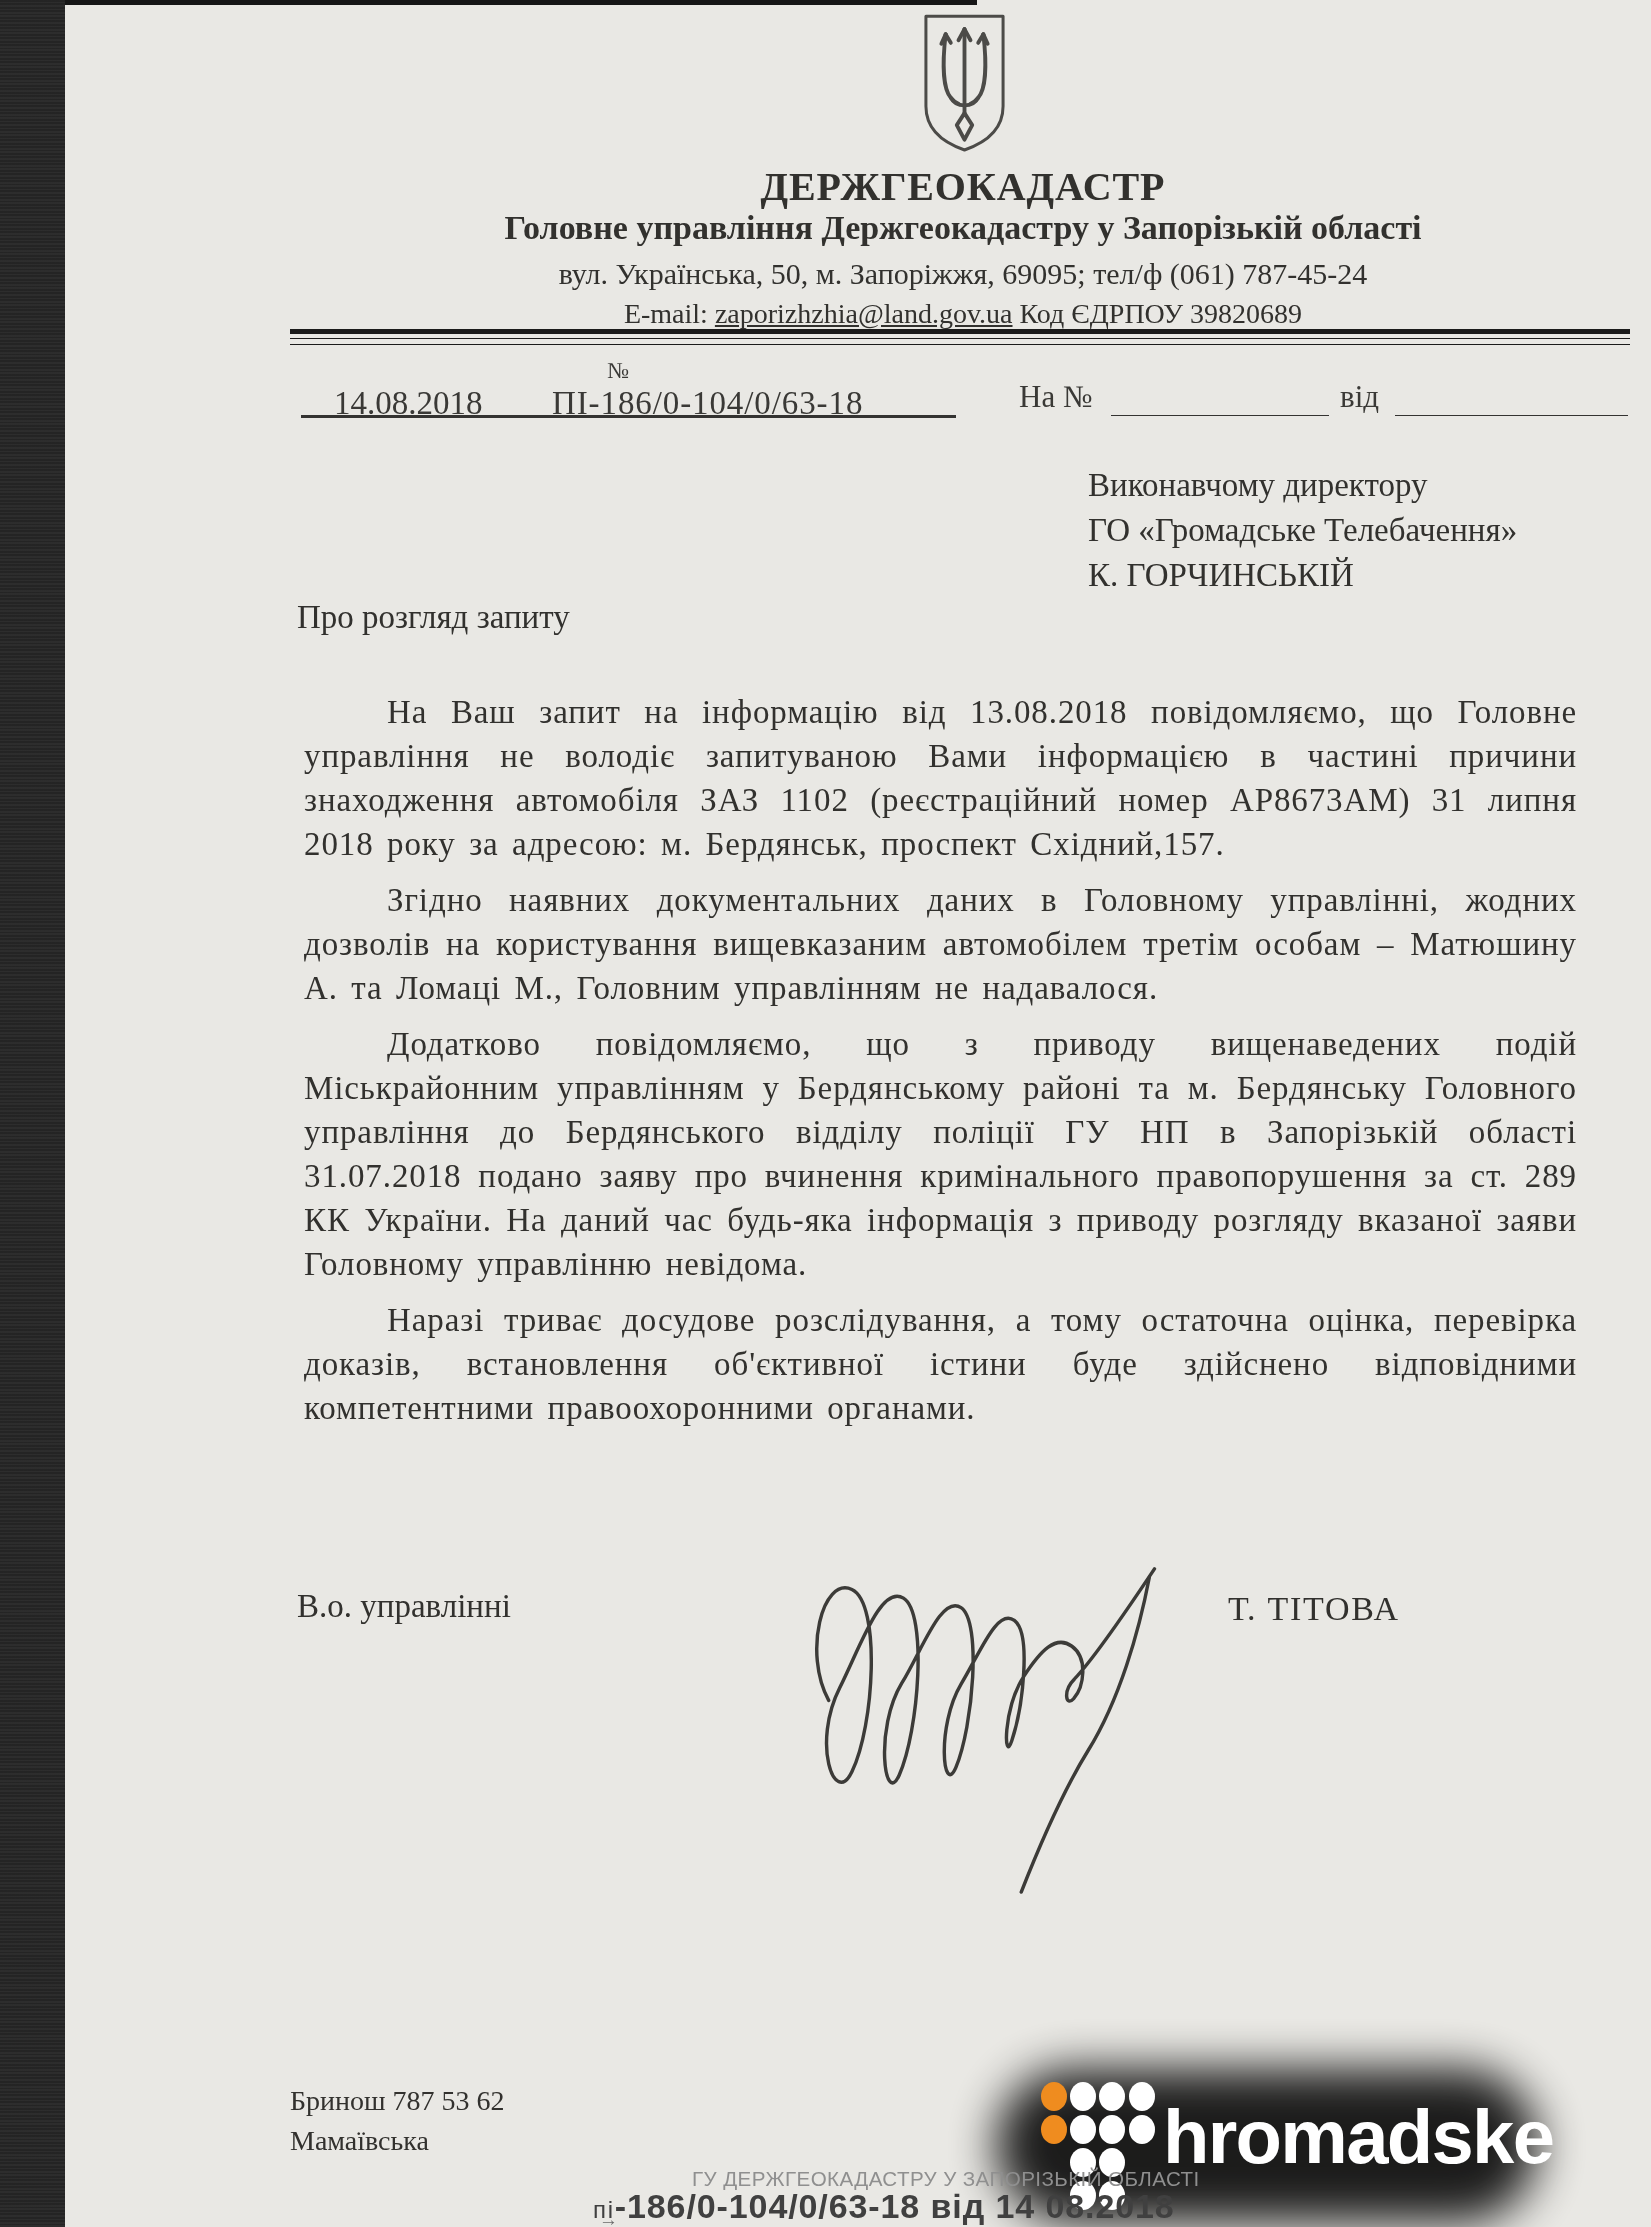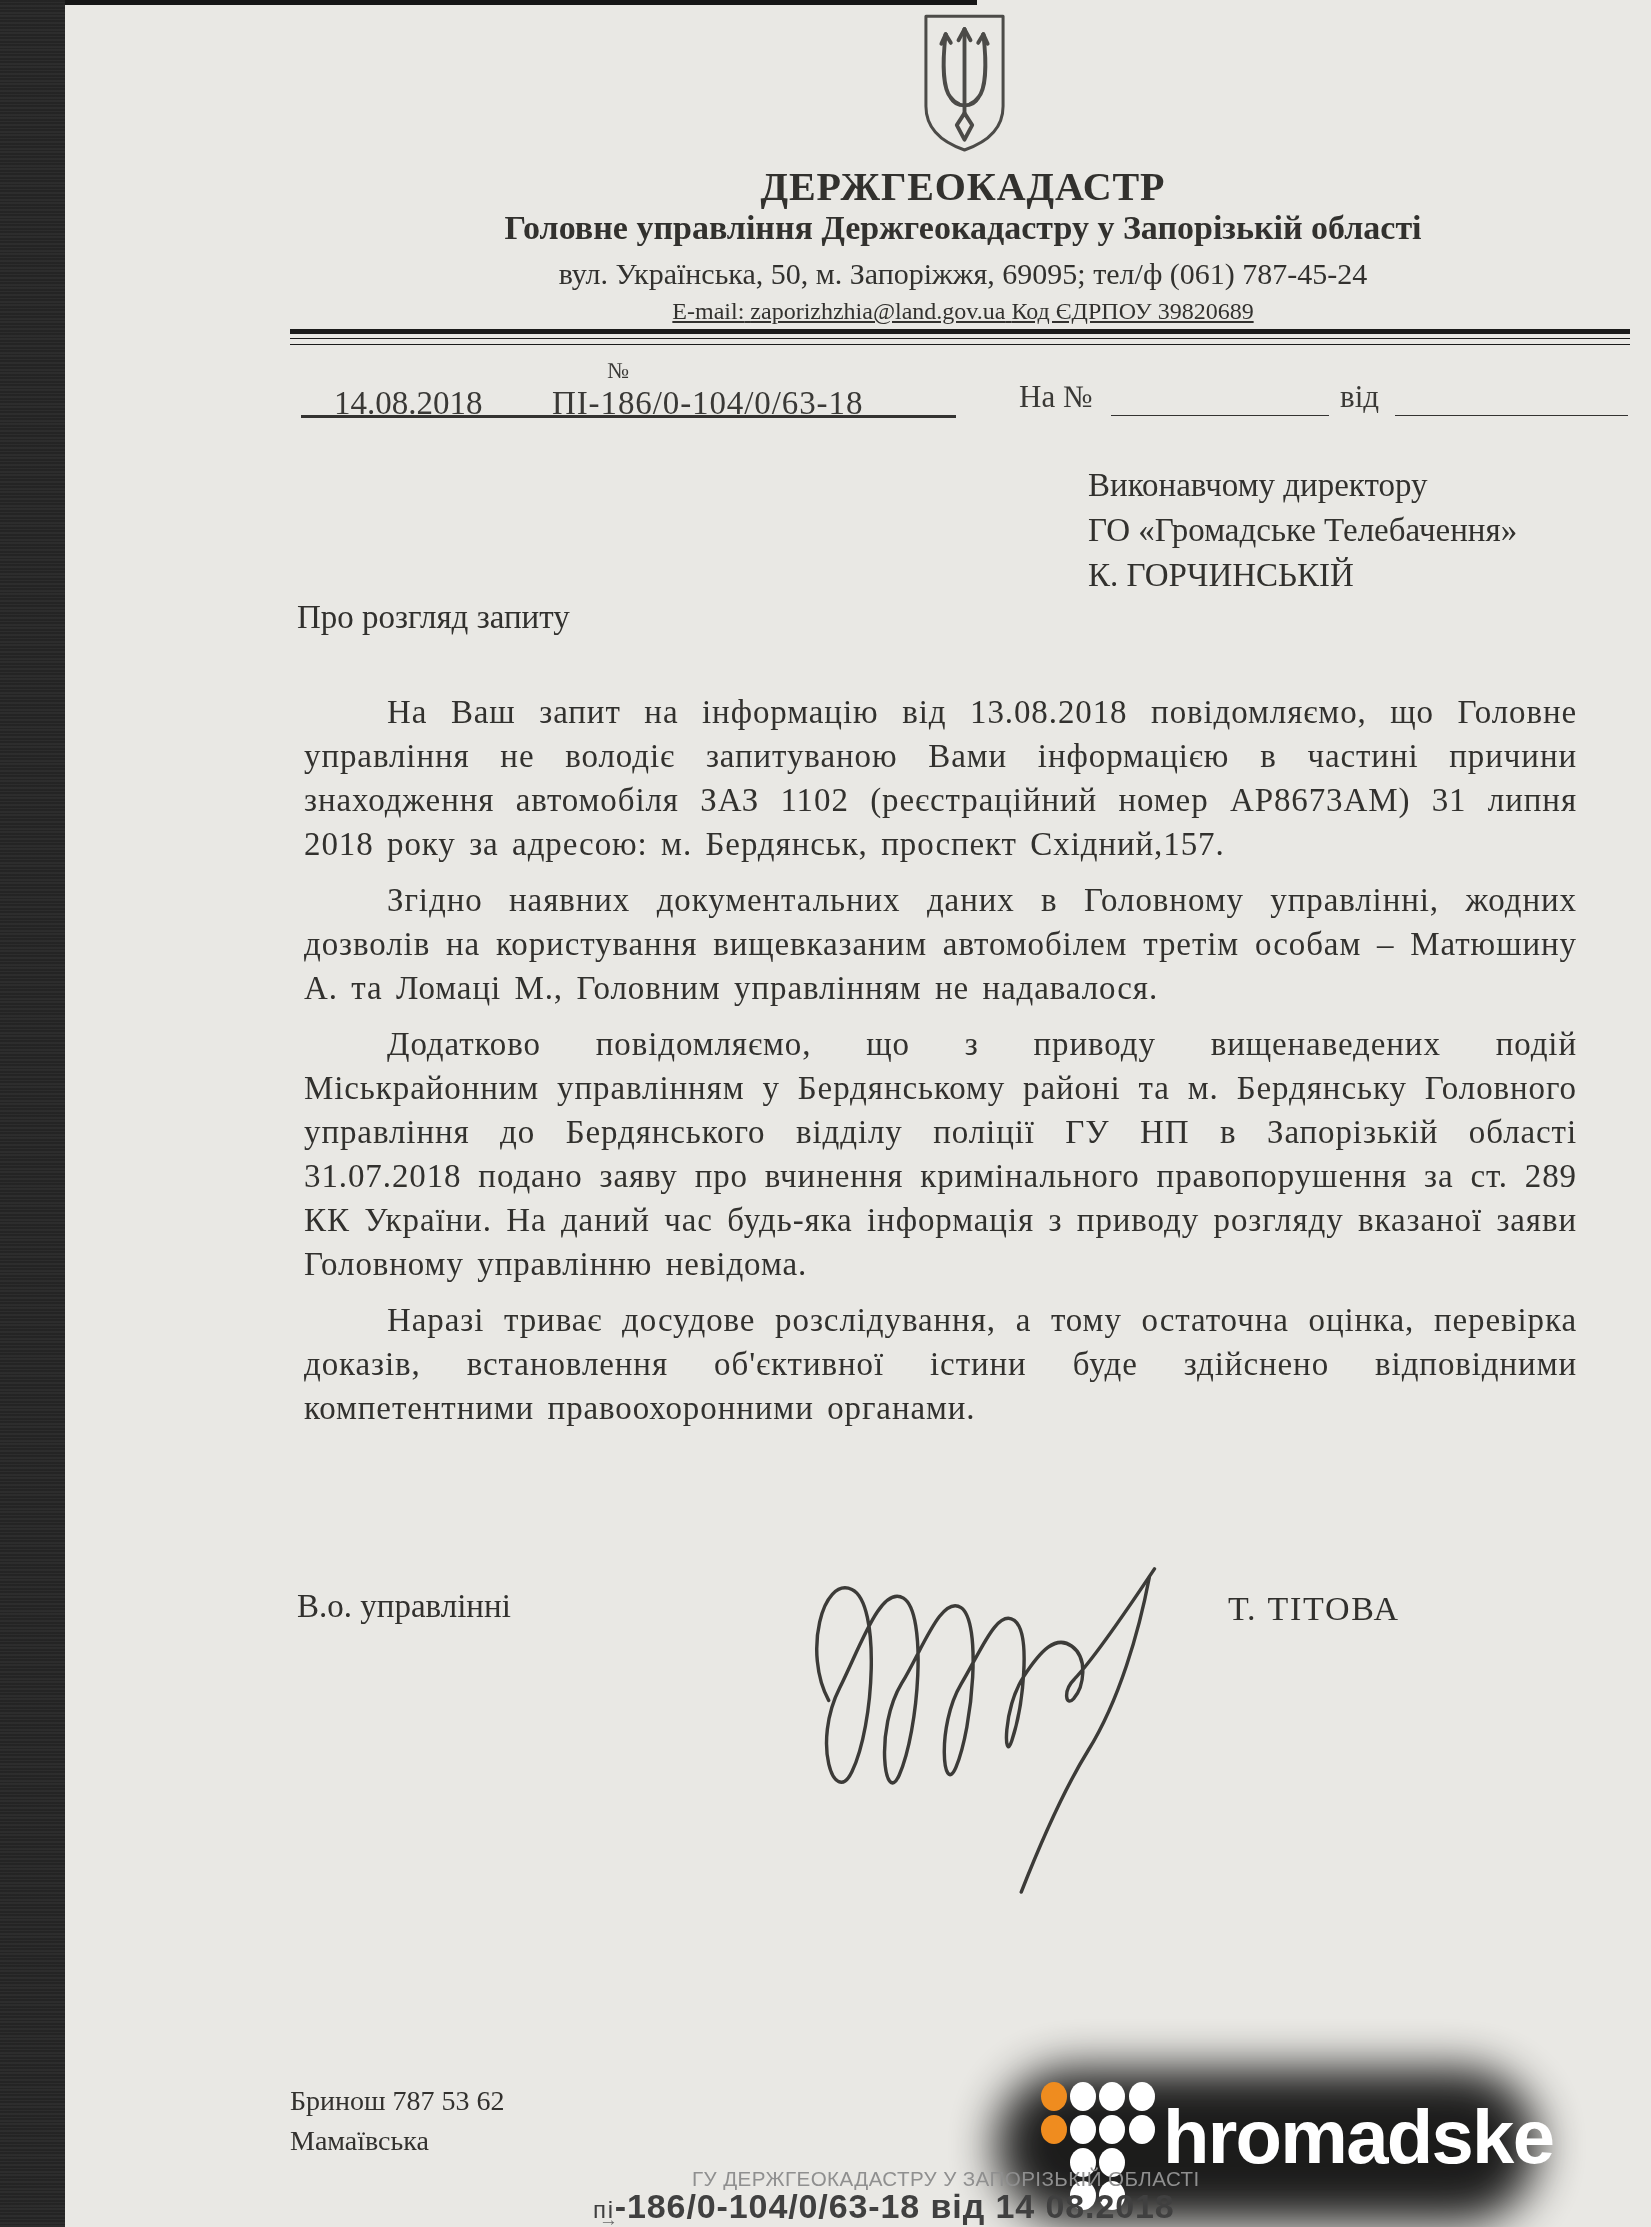--- a/index.html
+++ b/index.html
@@ -8,21 +8,21 @@
   .abs{position:absolute;}
   
   #left-band{left:0;top:0;width:65px;height:2227px;background:#262626;
      background-image:repeating-linear-gradient(0deg,rgba(255,255,255,.03) 0 1.7px,rgba(0,0,0,.05) 1.7px 3.4px);}
   #top-line{left:65px;top:0;width:912px;height:5.2px;background:#161616;}
   
   .center-col{left:318px;width:1290px;text-align:center;}
   #org-title{top:163px;font-size:40px;font-weight:bold;letter-spacing:0.9px;}
   #org-subtitle{top:209px;font-size:34px;font-weight:bold;}
   #address-line{top:257px;font-size:30px;}
-  #email-line{top:298px;font-size:24px;text-decoration:underline;}
+  #email-line{top:298px;font-size:28px;}
   #email-line .u{text-decoration:underline;}
   #rule-thick{left:290px;top:329px;width:1340px;height:5.2px;background:#1b1b1b;}
   #rule-double{left:290px;top:338px;width:1340px;height:5.2px;border-top:1.7px solid #1b1b1b;border-bottom:1.7px solid #1b1b1b;}
   
   .ref{font-size:33px;white-space:nowrap;color:#3a3936;}
   #ref-date{left:334px;top:385px;}
   #ref-number{left:552px;top:385px;letter-spacing:0.9px;}
   #ref-no-sign{left:607px;top:358px;font-size:23px;}
   #ref-strike{left:301px;top:415px;width:655px;height:2.6px;background:#343331;}
   #reply-label{left:1019px;top:379px;font-size:31px;}

